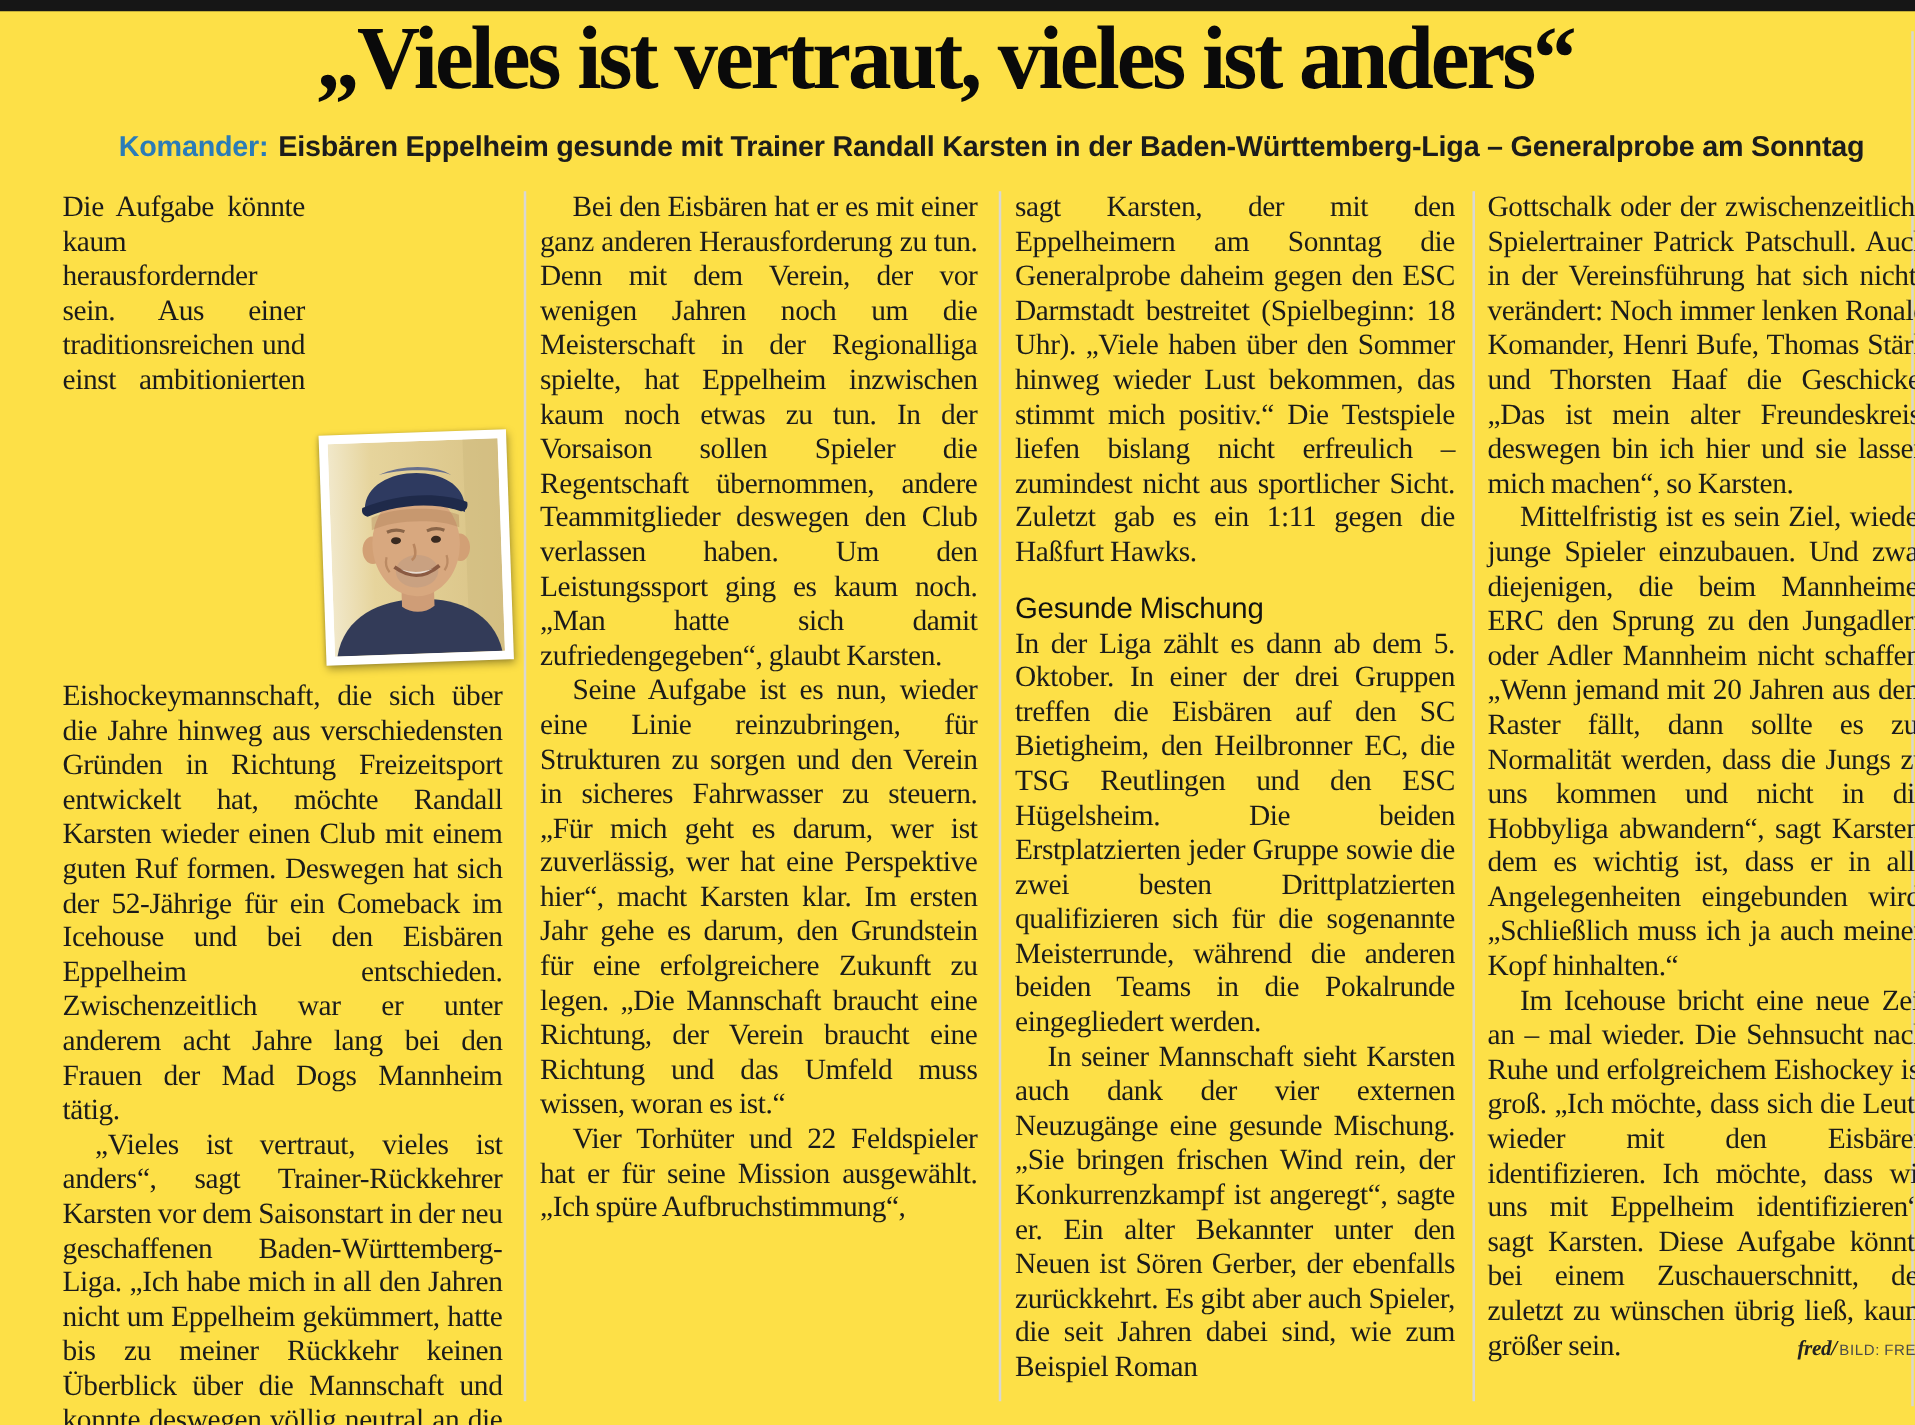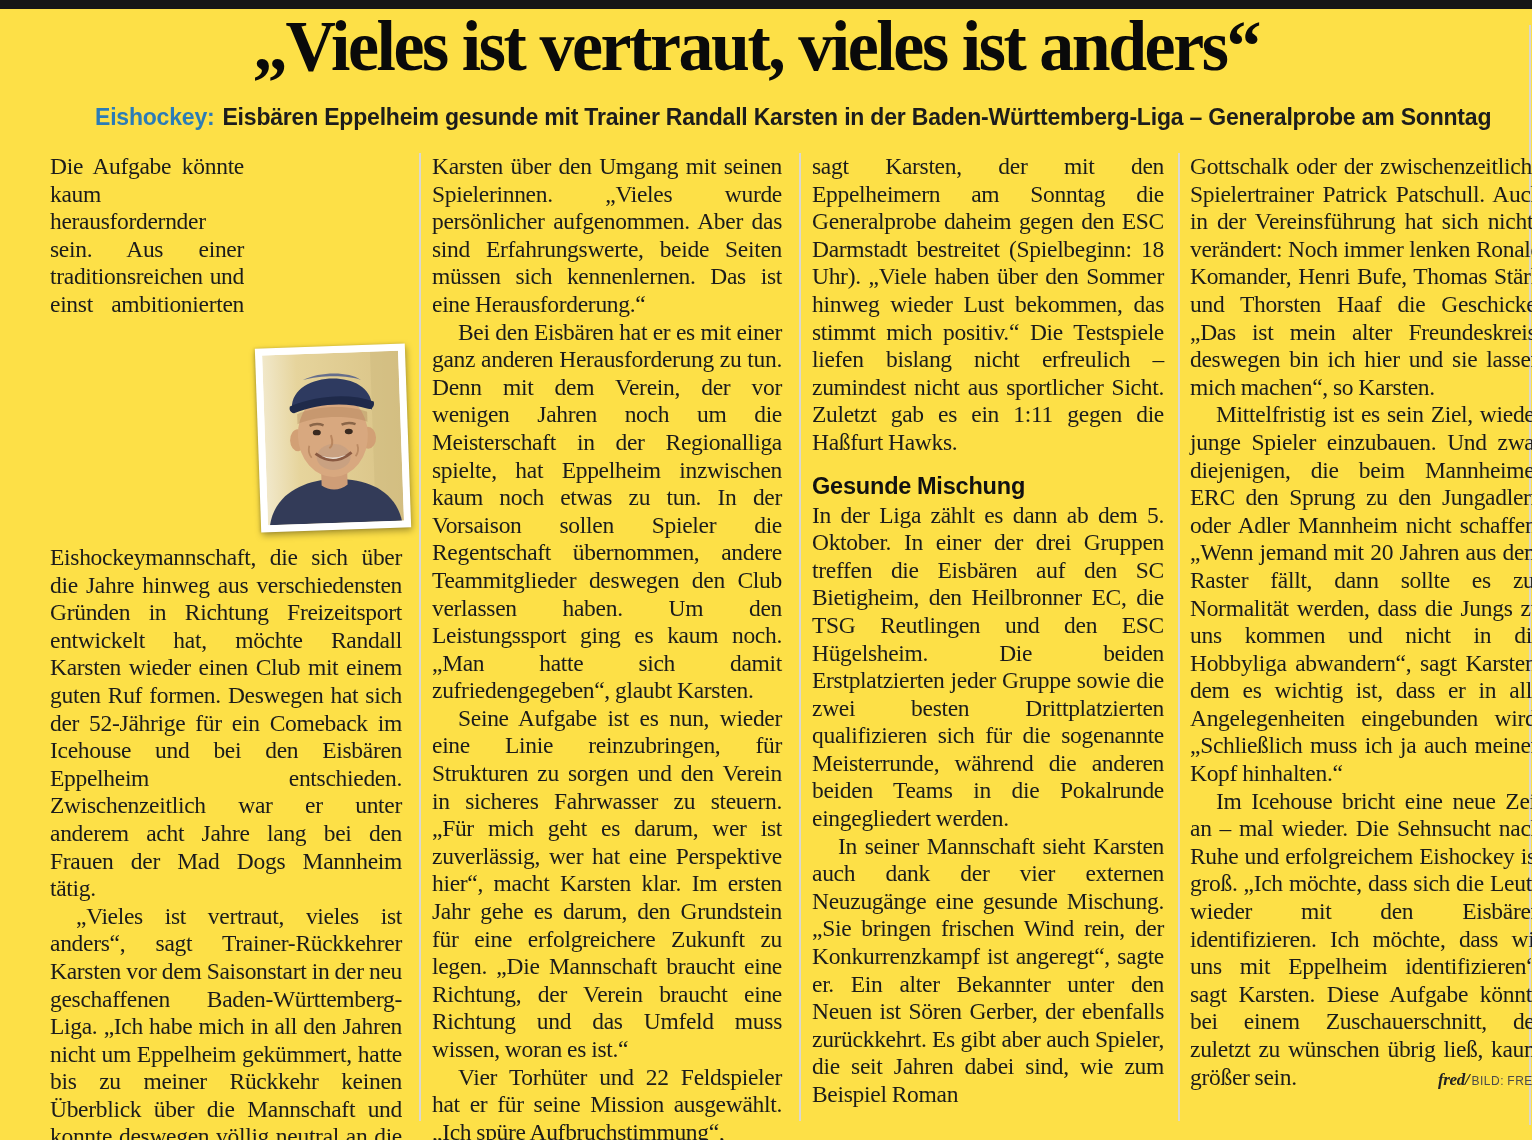--- a/index.html
+++ b/index.html
@@ -25,21 +25,21 @@
   .colrule{position:absolute;top:0;width:1.5px;height:968px;background:#d9d7d3;}
   .col{
     position:absolute;top:0;text-align:justify;
     font-size:23.5px;line-height:27.6px;color:#1b1b1b;letter-spacing:-0.3px;
     word-spacing:-0.5px;hyphens:auto;-webkit-hyphens:auto;
   }
   .col p{margin:0;}
   .col p.ind{text-indent:26px;}
   .col h2{
     margin:16px 0 2px 0;font-family:"Liberation Sans",sans-serif;
-    font-size:23.5px;line-height:27px;color:#111;font-weight:700;text-align:left;
+    font-size:23.5px;line-height:27px;color:#111;font-weight:400;text-align:left;
     letter-spacing:-0.2px;
   }
   .photo-float{float:right;width:152px;height:192px;margin:193px -8px 6px 14px;}
   .photo-frame{
     width:136px;height:170px;background:#fff;padding:7px;
     box-shadow:1px 3px 7px rgba(0,0,0,0.35), -1px 0 3px rgba(0,0,0,0.15);
     transform:rotate(-2deg);
   }
   .photo-frame svg{display:block;width:136px;height:170px;}
   .byline{float:right;white-space:nowrap;}
@@ -54,21 +54,21 @@
 </style>
 </head>
 <body>
 
 <div class="page">
   <div class="top-bar"></div>
   <div class="edge-rule" style="left:1529px;"></div>
 
   <h1 class="headline">„Vieles ist vertraut, vieles ist anders“</h1>
 
-  <div class="subhead"><span class="kicker">Eishockey:</span><span>Eisbären Eppelheim gesunde mit Trainer Randall Karsten in der Baden-Württemberg-Liga – Generalprobe am Sonntag</span></div>
+  <div class="subhead"><span class="kicker">Komander:</span><span>Eisbären Eppelheim gesunde mit Trainer Randall Karsten in der Baden-Württemberg-Liga – Generalprobe am Sonntag</span></div>
 
   <div class="body-area">
     <div class="colrule" style="left:369px;"></div>
     <div class="colrule" style="left:749px;"></div>
     <div class="colrule" style="left:1128px;"></div>
 
     <div class="col" style="left:0px;width:352px;">
   <div class="photo-float">
     <div class="photo-frame">
       <svg viewBox="0 0 136 170" aria-hidden="true">
@@ -100,21 +100,20 @@
         <path d="M55,102 Q68,110 81,102 Q68,107 55,102 Z" fill="#e9ddd2"></path>
         <path d="M44,92 Q42,99 46,104" stroke="#bb8a63" stroke-width="1.8" fill="none"></path>
         <path d="M92,92 Q94,99 90,104" stroke="#bb8a63" stroke-width="1.8" fill="none"></path>
       </svg>
     </div>
   </div>
 <p>Die Aufgabe könnte kaum herausfordernder sein. Aus einer traditionsreichen und einst ambitionierten Eishockeymannschaft, die sich über die Jahre hinweg aus verschiedensten Gründen in Richtung Freizeitsport entwickelt hat, möchte Randall Karsten wieder einen Club mit einem guten Ruf formen. Deswegen hat sich der 52-Jährige für ein Comeback im Icehouse und bei den Eisbären Eppelheim entschieden. Zwischenzeitlich war er unter anderem acht Jahre lang bei den Frauen der Mad Dogs Mannheim tätig.</p>
         <p class="ind">„Vieles ist vertraut, vieles ist anders“, sagt Trainer-Rückkehrer Karsten vor dem Saisonstart in der neu geschaffenen Baden-Württemberg-Liga. „Ich habe mich in all den Jahren nicht um Eppelheim gekümmert, hatte bis zu meiner Rückkehr keinen Überblick über die Mannschaft und konnte deswegen völlig neutral an die Aufgabe rangehen.“</p>
       </div>
     <div class="col" style="left:382px;width:350px;">
-        <p>Karsten über den Umgang mit seinen Spielerinnen. „Vieles wurde persönlicher aufgenommen. Aber das sind Erfahrungswerte, beide Seiten müssen sich kennenlernen. Das ist eine Herausforderung.“</p>
         <p class="ind">Bei den Eisbären hat er es mit einer ganz anderen Herausforderung zu tun. Denn mit dem Verein, der vor wenigen Jahren noch um die Meisterschaft in der Regionalliga spielte, hat Eppelheim inzwischen kaum noch etwas zu tun. In der Vorsaison sollen Spieler die Regentschaft übernommen, andere Teammitglieder deswegen den Club verlassen haben. Um den Leistungssport ging es kaum noch. „Man hatte sich damit zufriedengegeben“, glaubt Karsten.</p>
         <p class="ind">Seine Aufgabe ist es nun, wieder eine Linie reinzubringen, für Strukturen zu sorgen und den Verein in sicheres Fahrwasser zu steuern. „Für mich geht es darum, wer ist zuverlässig, wer hat eine Perspektive hier“, macht Karsten klar. Im ersten Jahr gehe es darum, den Grundstein für eine erfolgreichere Zukunft zu legen. „Die Mannschaft braucht eine Richtung, der Verein braucht eine Richtung und das Umfeld muss wissen, woran es ist.“</p>
         <p class="ind">Vier Torhüter und 22 Feldspieler hat er für seine Mission ausgewählt. „Ich spüre Aufbruchstimmung“,</p>
       </div>
     <div class="col" style="left:762px;width:352px;">
         <p>sagt Karsten, der mit den Eppelheimern am Sonntag die Generalprobe daheim gegen den ESC Darmstadt bestreitet (Spielbeginn: 18 Uhr). „Viele haben über den Sommer hinweg wieder Lust bekommen, das stimmt mich positiv.“ Die Testspiele liefen bislang nicht erfreulich – zumindest nicht aus sportlicher Sicht. Zuletzt gab es ein 1:11 gegen die Haßfurt Hawks.</p>
         <h2>Gesunde Mischung</h2>
         <p>In der Liga zählt es dann ab dem 5. Oktober. In einer der drei Gruppen treffen die Eisbären auf den SC Bietigheim, den Heilbronner EC, die TSG Reutlingen und den ESC Hügelsheim. Die beiden Erstplatzierten jeder Gruppe sowie die zwei besten Drittplatzierten qualifizieren sich für die sogenannte Meisterrunde, während die anderen beiden Teams in die Pokalrunde eingegliedert werden.</p>
         <p class="ind">In seiner Mannschaft sieht Karsten auch dank der vier externen Neuzugänge eine gesunde Mischung. „Sie bringen frischen Wind rein, der Konkurrenzkampf ist angeregt“, sagte er. Ein alter Bekannter unter den Neuen ist Sören Gerber, der ebenfalls zurückkehrt. Es gibt aber auch Spieler, die seit Jahren dabei sind, wie zum Beispiel Roman</p>
       </div>

